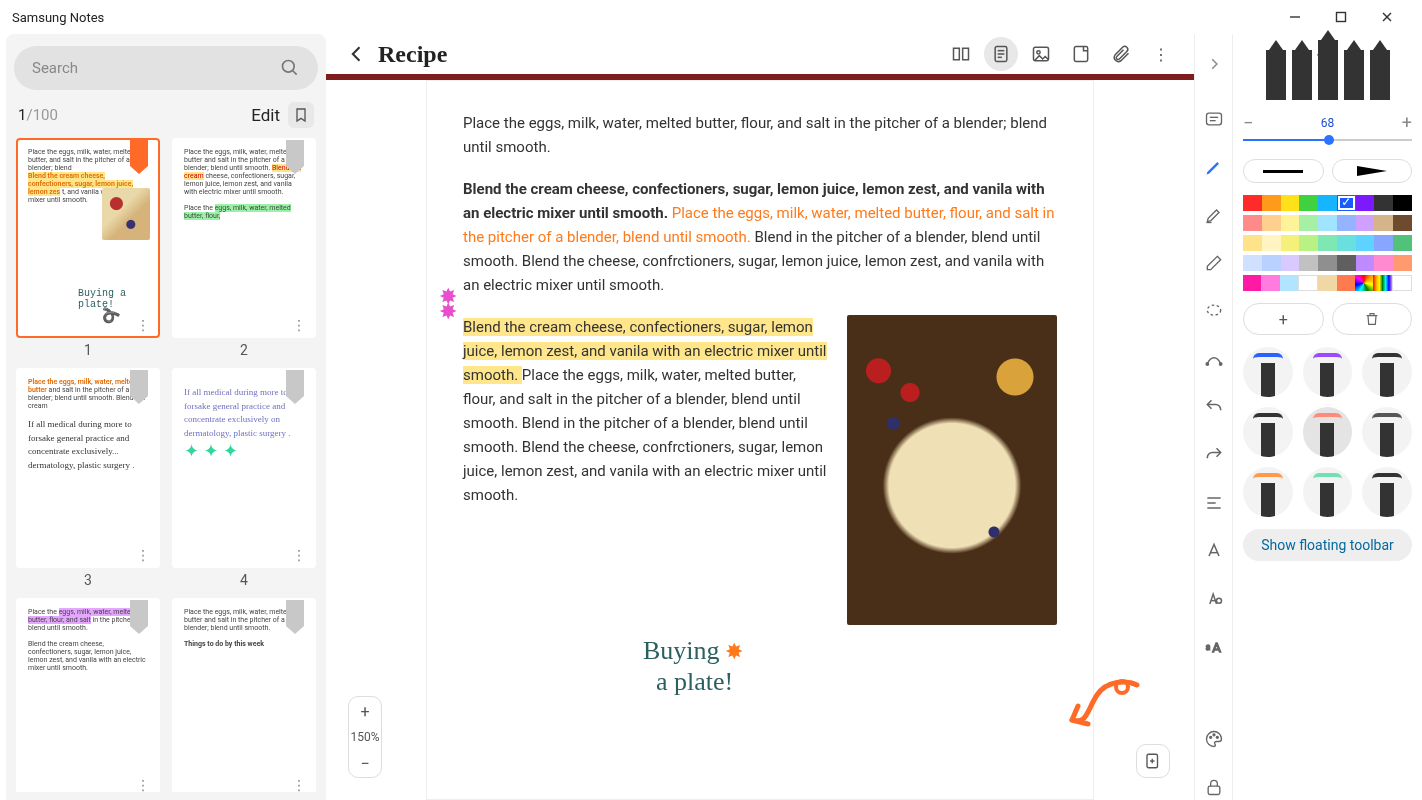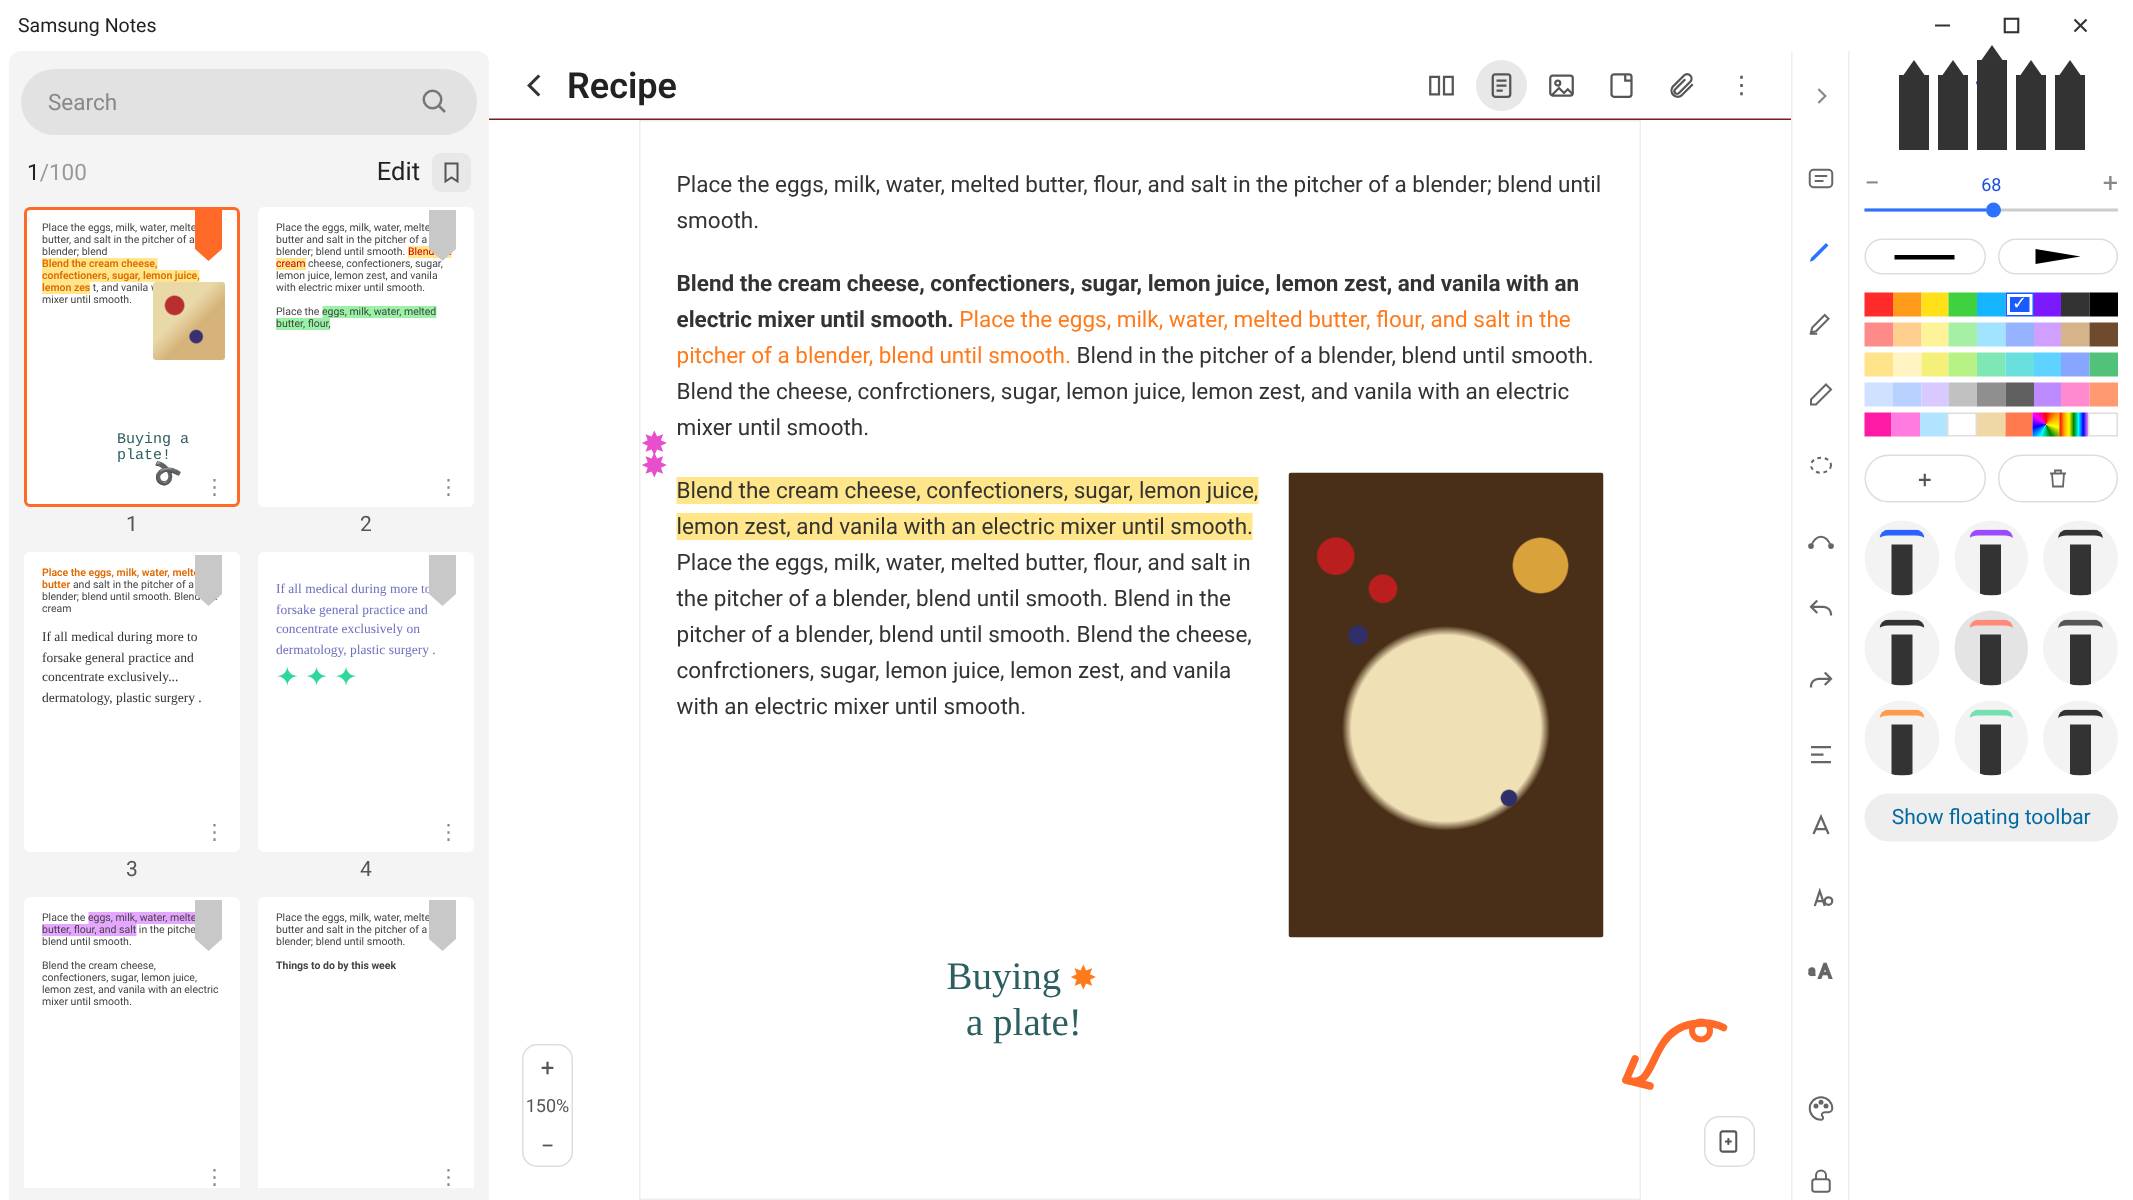--- a/index.html
+++ b/index.html
@@ -35,27 +35,27 @@
 .tcard .star{color:#2fd89a; font-size:18px;}
 .tcard .img{position:absolute; right:8px; top:48px; width:48px; height:52px;
   background: radial-gradient(circle at 30% 30%, #b92f2f 0 6px, transparent 7px),
               radial-gradient(circle at 60% 70%, #3a2f70 0 4px, transparent 5px),
               linear-gradient(135deg,#e9d9a8 40%, #d6b37a 60%);
   background-color:#5b3c1f; border-radius:2px;}
 .tcard .anno{position:absolute; left:60px; bottom:26px; font-family:Liberation Mono, monospace; color:#2c5f60; font-size:10px;}
 .tcard .arrow{position:absolute; left:82px; bottom:10px; color:#ff6a29; font-size:16px; transform:rotate(25deg);}
 
 .editor { flex:1; position:relative; display:flex; }
-.edhdr { position:absolute; top:0; left:0; right:0; height:46px; display:flex; align-items:center; padding:0 16px; gap:6px; border-bottom:1px solid #7f1d1d; }
+.edhdr { position:absolute; top:0; left:0; right:0; height:46px; display:flex; align-items:center; padding:0 16px; gap:6px; border-bottom:6px solid #7f1d1d;font-family:Liberation Serif, serif; }
 .edhdr .back{width:30px;height:30px;display:flex;align-items:center;justify-content:center;font-size:20px;}
 .edhdr .ttl{font-size:24px; font-weight:600;}
 .edhdr .sp{flex:1;}
 .ibtn{width:34px;height:34px;border-radius:50%;display:flex;align-items:center;justify-content:center;color:#555;}
 .ibtn.act{background:#e8e8e8;}
-.page { position:absolute; top:46px; left:100px; right:100px; bottom:0; background:#fff; border:1px solid #eee; padding:30px 24px; font-size:15px; line-height:1.6; color:#333;}
+.page { position:absolute; top:46px; left:100px; right:100px; bottom:0; background:#fff; border:1px solid #eee; padding:30px 36px; font-size:15px; line-height:1.6; color:#333;}
 .page p{margin-bottom:18px;}
 .page .b{font-weight:700;}
 .page .or{color:#ff7a1a;}
 .page .hly{background:#ffe68a;}
 .page .pimg{float:right; width:210px; height:310px; margin:0 0 10px 16px;
   background:
     radial-gradient(circle at 15% 18%, #bb1e1e 0 12px, transparent 13px),
     radial-gradient(circle at 30% 25%, #bb1e1e 0 9px, transparent 10px),
     radial-gradient(circle at 22% 35%, #2f2f6a 0 6px, transparent 7px),
     radial-gradient(circle at 70% 70%, #2f2f6a 0 5px, transparent 6px),

